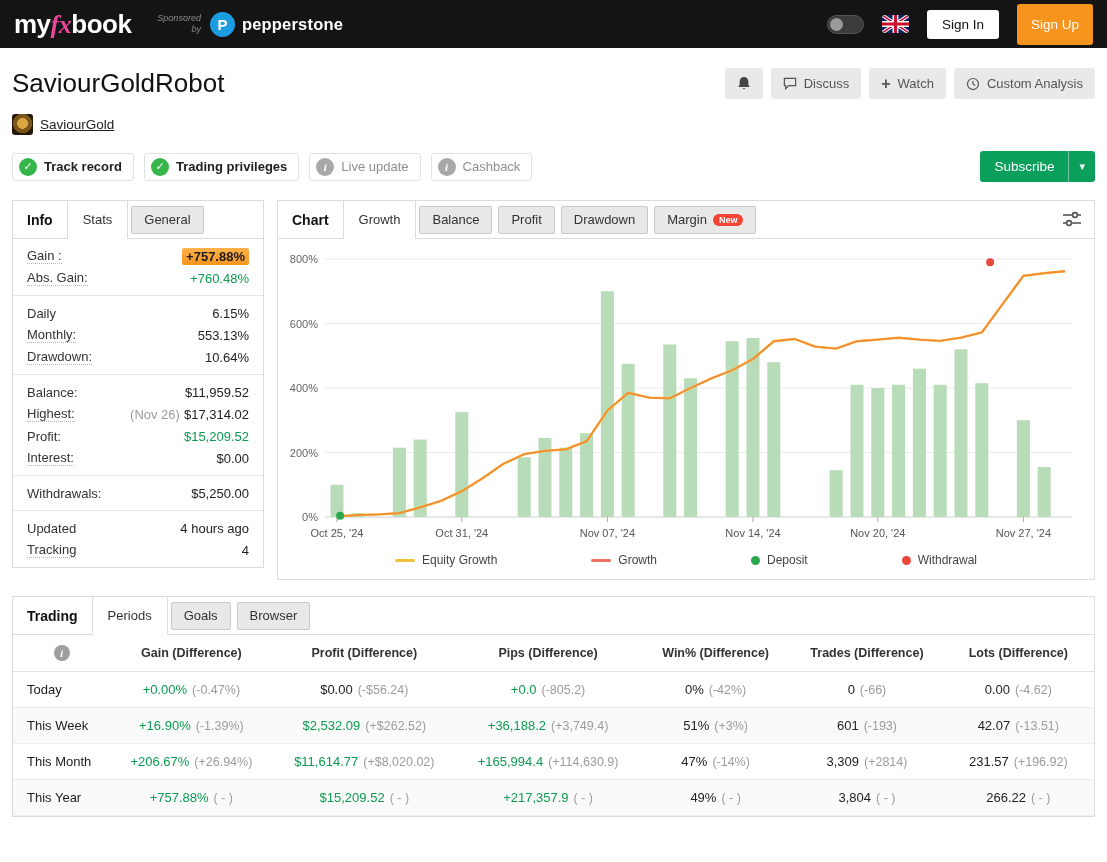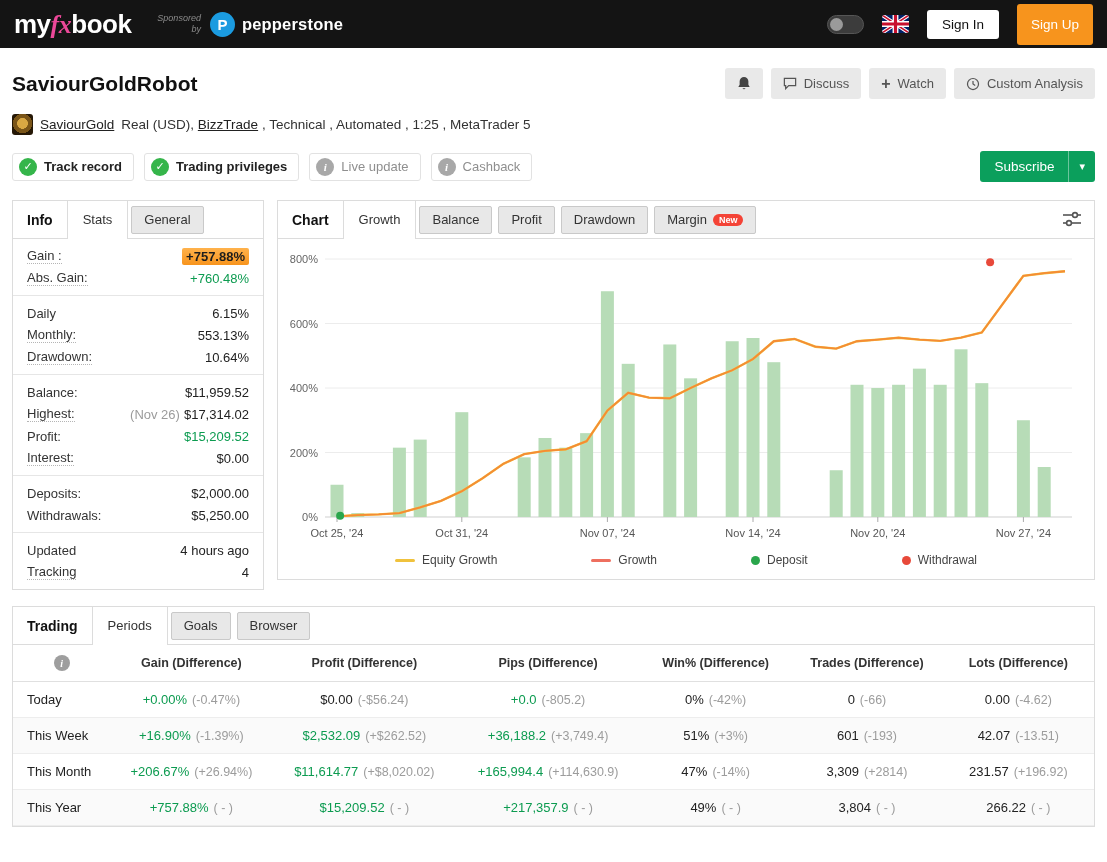--- a/index.html
+++ b/index.html
@@ -16,21 +16,21 @@
 .pep-name{color:#fff;font-weight:700;font-size:16.5px;margin-left:7px;letter-spacing:.2px;}
 .top-right{margin-left:auto;display:flex;align-items:center;gap:18px;}
 .toggle{width:37px;height:19px;border-radius:10px;background:#3c3c3c;border:1px solid #565656;position:relative;cursor:pointer;flex:none;}
 .toggle .knob{position:absolute;left:2px;top:2px;width:13px;height:13px;border-radius:50%;background:#9a9a9a;}
 .flag{width:27px;height:18px;border-radius:3px;overflow:hidden;cursor:pointer;display:flex;flex:none;}
 .signin{background:#fff;color:#111;font-size:13.5px;padding:7px 15px;border-radius:3px;}
 .signup{background:#f7941d;color:#fff;font-size:13.5px;padding:13px 14px;border-radius:3px;}
 
 .page{padding:0 12px;}
 .title-row{display:flex;align-items:center;margin-top:20px;}
-h1{font-size:21px;font-weight:700;color:#111;}
+h1{font-size:26px;font-weight:400;color:#111;}
 .title-actions{margin-left:auto;display:flex;gap:8px;}
 .hbtn{background:#e9e9e9;color:#555;font-size:13px;padding:12px 12px;height:31px;border-radius:3px;display:flex;align-items:center;gap:7px;}
 .hbtn svg{display:block;}
 .plus{font-size:16px;font-weight:700;line-height:1;}
 .account-row{margin-top:15px;display:flex;align-items:center;gap:7px;font-size:13.5px;color:#333;}
 .avatar{width:21px;height:21px;border-radius:3px;background:radial-gradient(circle at 50% 45%,#d9a843 0 34%,#7a5518 35% 62%,#261806 63%);display:inline-block;cursor:pointer;flex:none;}
 .alink{color:#222;text-decoration:underline;cursor:pointer;}
 .badge-row{margin-top:16px;display:flex;align-items:center;gap:10px;}
 .chip{display:flex;align-items:center;gap:7px;border:1px solid #e2e2e2;background:#fff;border-radius:3px;padding:4px 11px 4px 6px;font-size:13px;font-weight:700;color:#222;cursor:pointer;}
 .chip.muted{color:#8f8f8f;font-weight:400;}
@@ -134,25 +134,20 @@
             <path d="M8 4.5V8l2.5 1.7" fill="none" stroke="#555" stroke-width="1.4"></path>
           </svg>
         <span>Custom Analysis</span>
       </button>
     </div>
   </div>
 
   <div class="account-row">
     <span class="avatar"></span>
     <a class="alink">SaviourGold</a>
-    <span>
-      <span>Real (USD),</span>
-      <a class="alink">BizzTrade</a>
-      <span>, Technical , Automated , 1:25 , MetaTrader 5</span>
-    </span>
   </div>
 
   <div class="badge-row">
     <div class="chip">
       <span class="cicon check">✓</span>
       <span>Track record</span>
     </div>
     <div class="chip">
       <span class="cicon check">✓</span>
       <span>Trading privileges</span>
@@ -215,24 +210,20 @@
             <div class="irow">
               <span class="ilbl">Profit:</span>
               <span class="ival"><span class="green">$15,209.52</span></span>
             </div>
             <div class="irow">
               <span class="ilbl dotted">Interest:</span>
               <span class="ival"><span>$0.00</span></span>
             </div>
           </div>
           <div class="ig">
-            <div class="irow">
-              <span class="ilbl">Deposits:</span>
-              <span class="ival"><span>$2,000.00</span></span>
-            </div>
             <div class="irow">
               <span class="ilbl">Withdrawals:</span>
               <span class="ival"><span>$5,250.00</span></span>
             </div>
           </div>
           <div class="ig">
             <div class="irow">
               <span class="ilbl">Updated</span>
               <span class="ival"><span>4 hours ago</span></span>
             </div>

